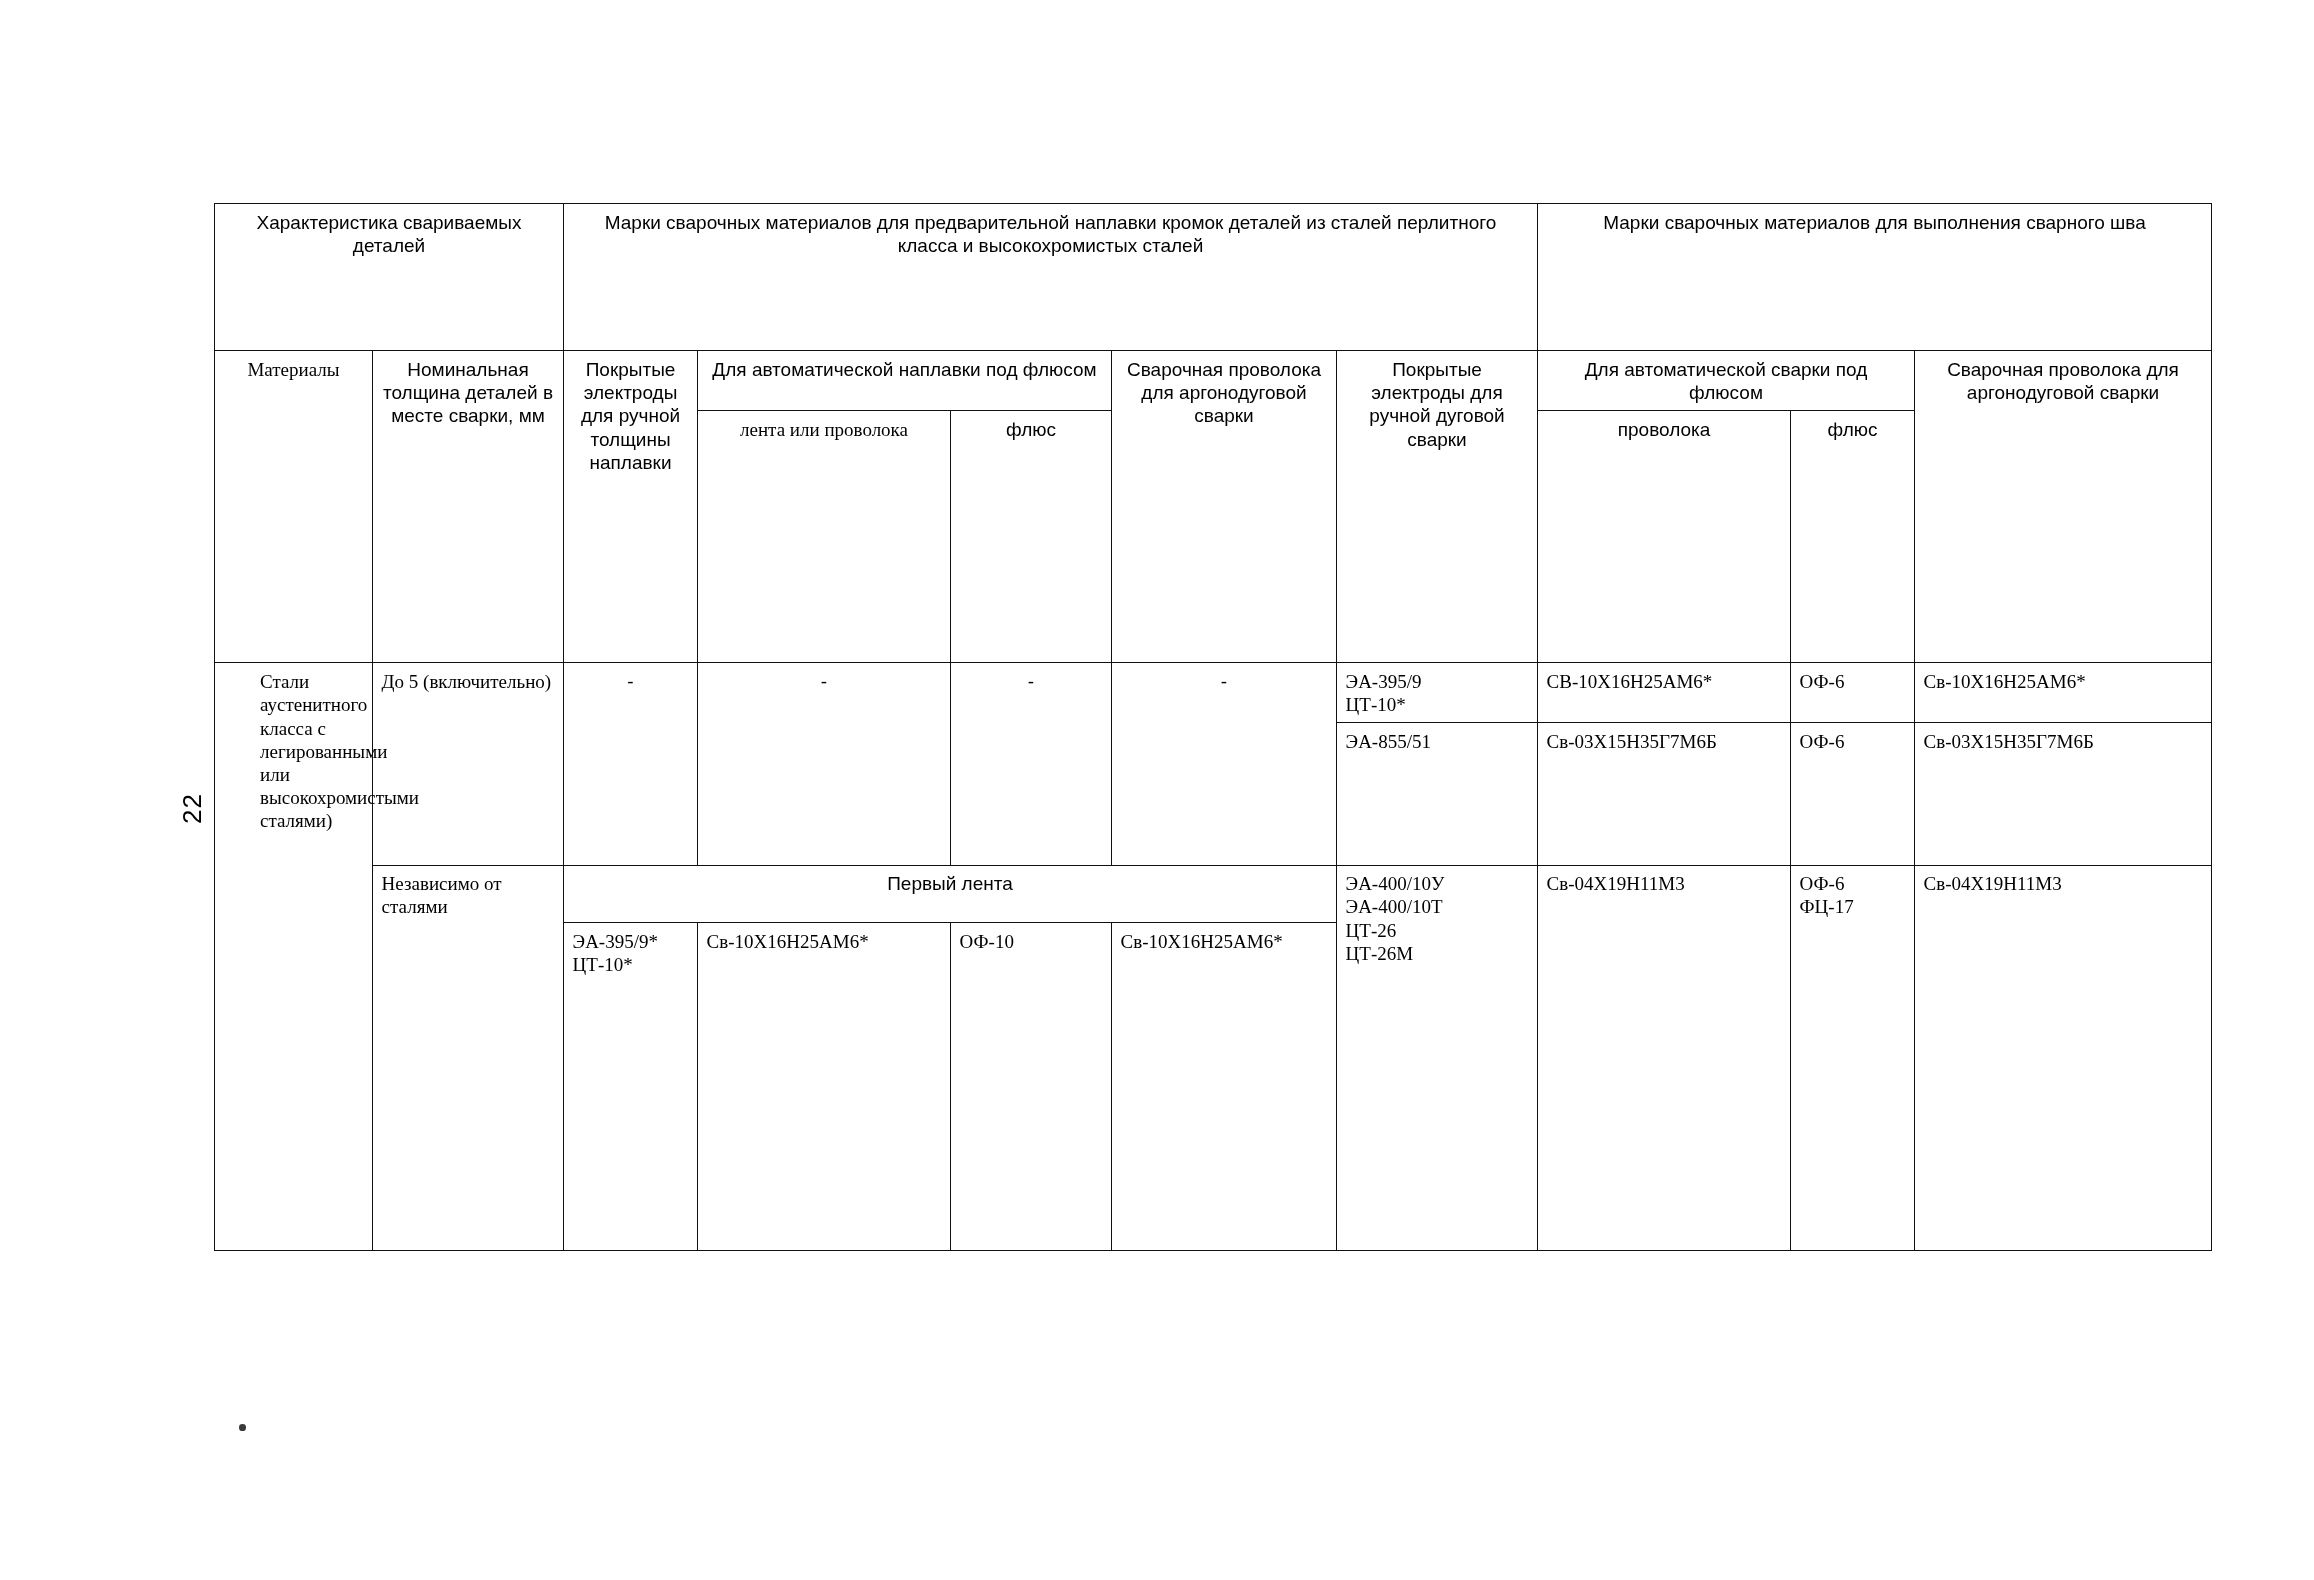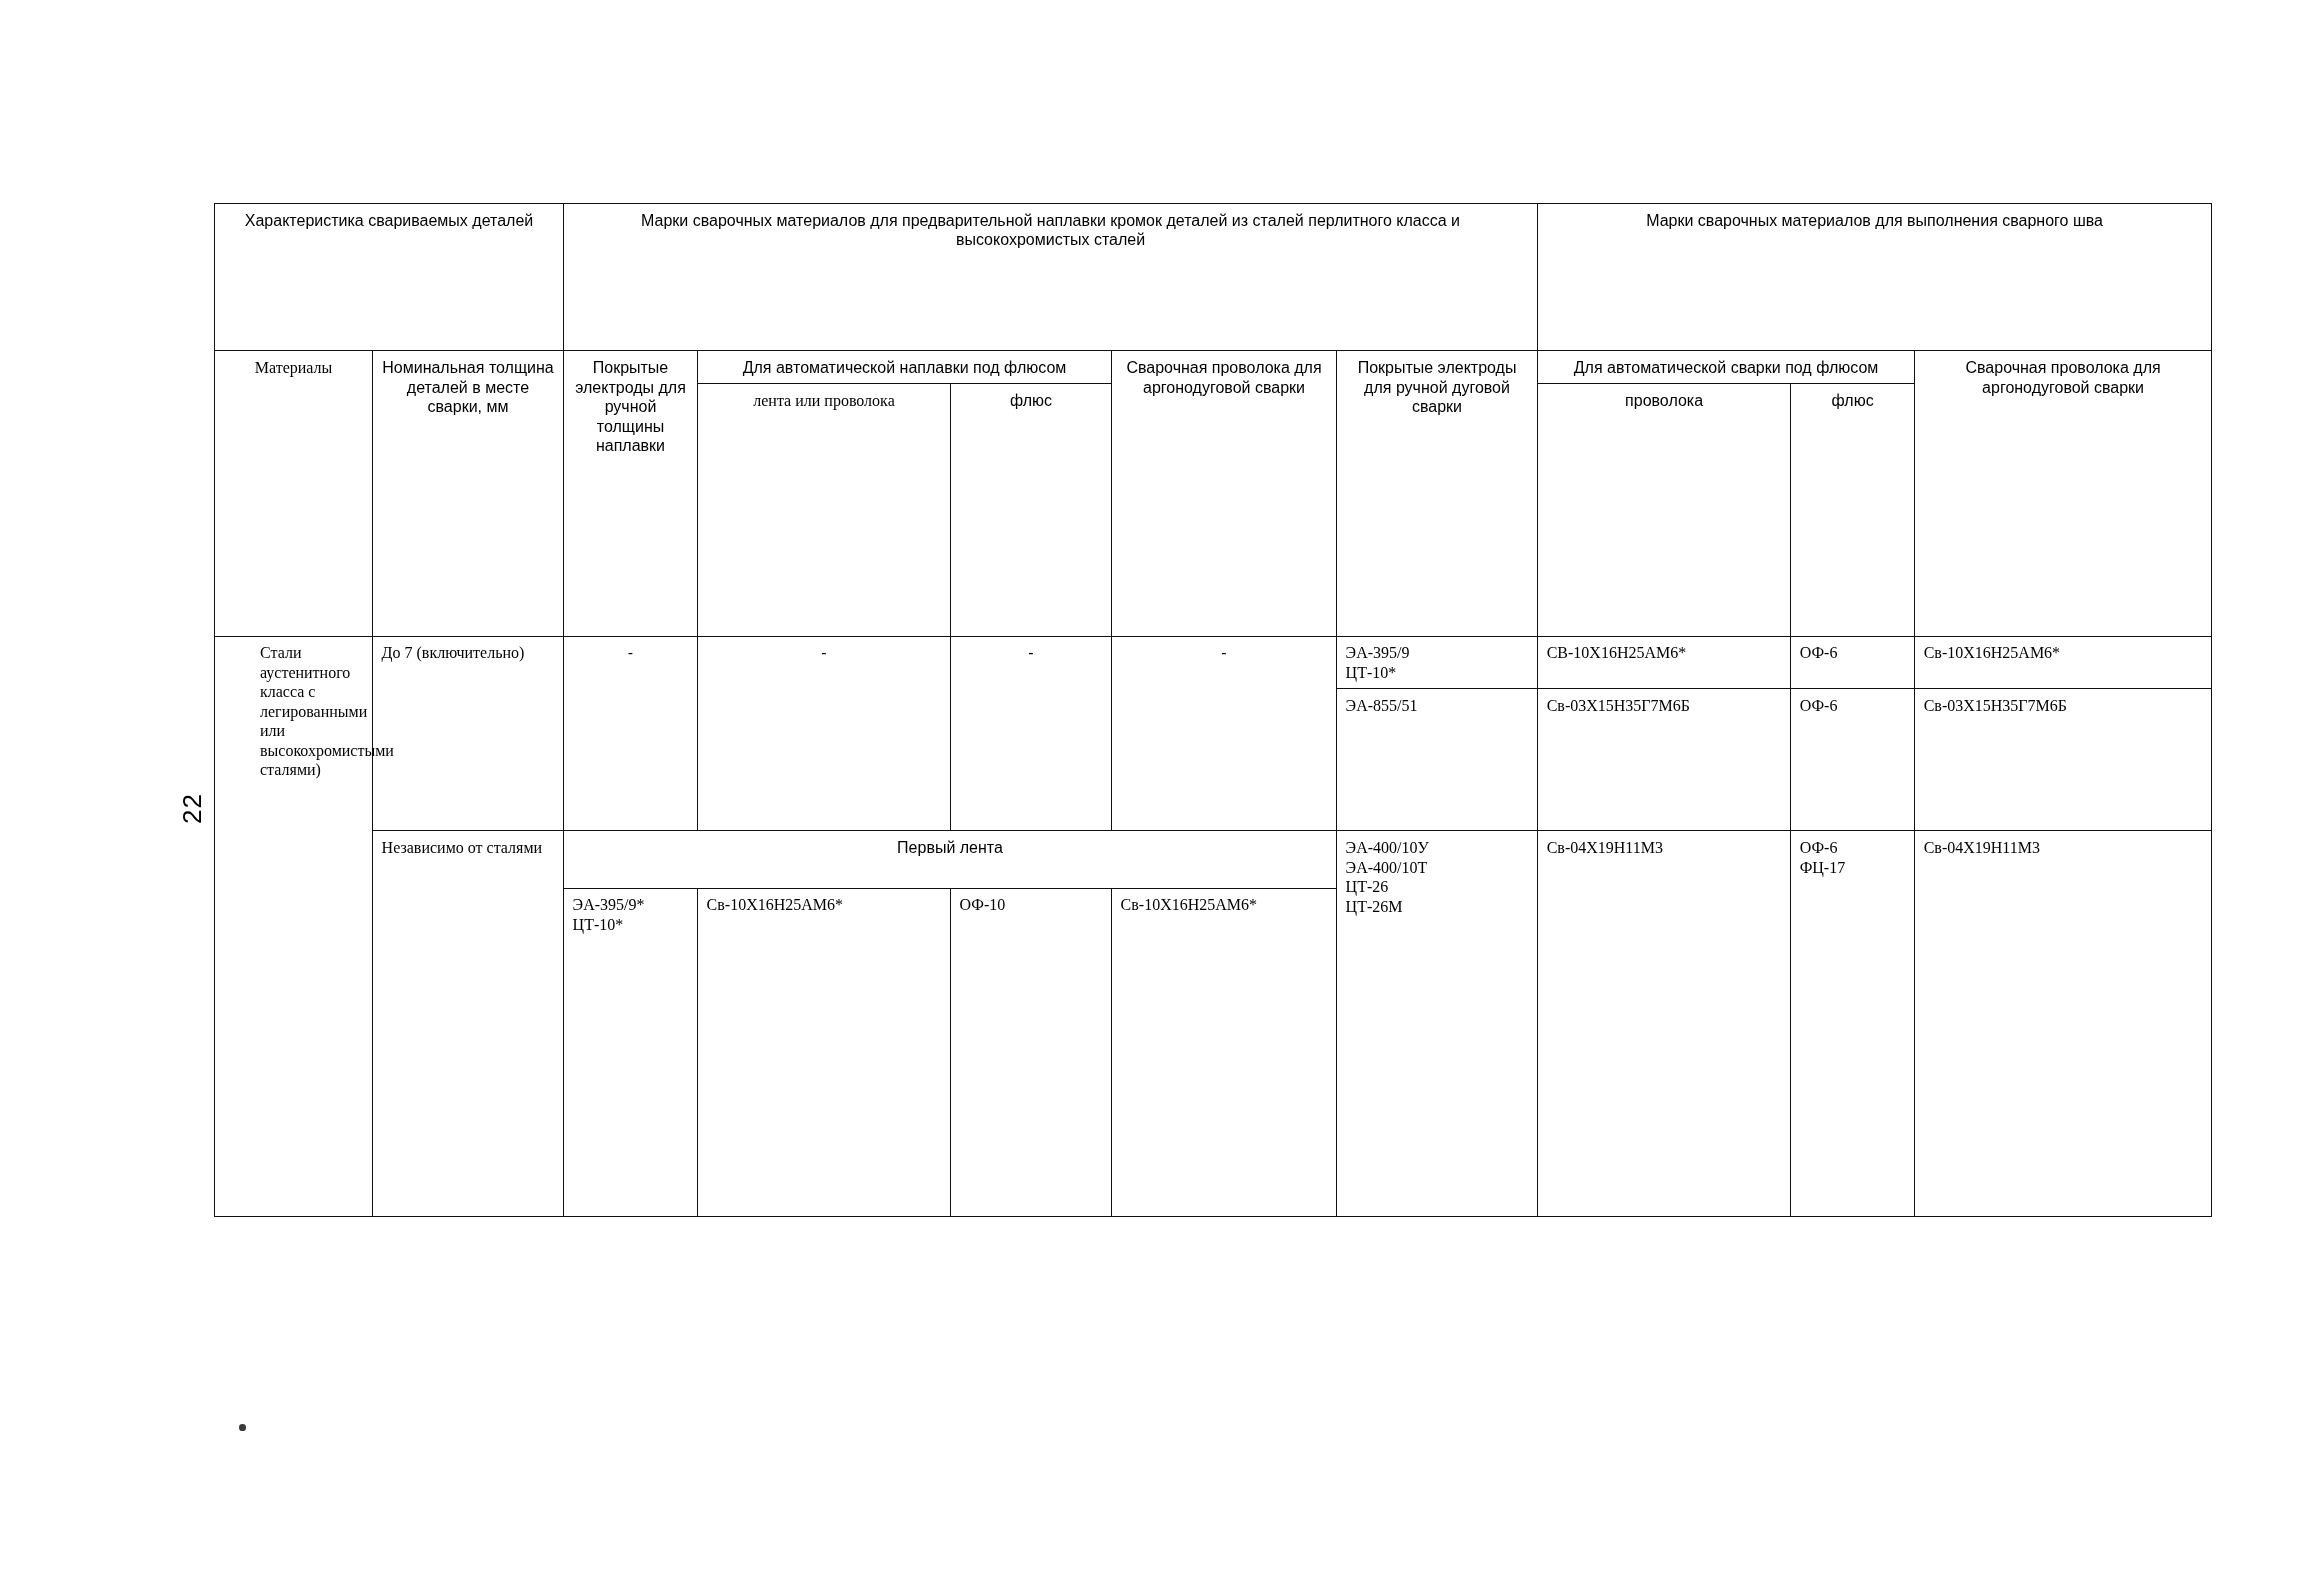--- a/index.html
+++ b/index.html
@@ -55,21 +55,21 @@
     width: 1997px;
     table-layout: fixed;
     font-size: 24.4px;
     line-height: 1.22;
   }
 
   table.doc td {
     border: 1.9px solid #111;
     vertical-align: top;
     padding: 6.7px 8.6px 5.7px 8.6px;
-    font-size: 16px;
+    font-size: 19px;
     background: #fff;
   }
 
   td.c { text-align: center; }
   td.l { text-align: left; font-family: Liberation Serif, serif; }
   td.dash { text-align: center; vertical-align: top; }
 
   .hdr-top td { text-align: center; vertical-align: top; padding-top: 11.5px; }
   .hdr-sub td { text-align: center; vertical-align: top; }
 
@@ -126,21 +126,21 @@
 
       <tr class="hdr-sub">
         <td class="l" style="height:239px; vertical-align:top;">лента или проволока</td>
         <td class="c">флюс</td>
         <td class="c">проволока</td>
         <td class="c">флюс</td>
       </tr>
 
       <tr>
         <td rowspan="4" class="l tall-left" style="height:129px;padding-left:45px;">Стали аустенитного класса с легированными или высокохромистыми сталями)</td>
-        <td rowspan="2" class="l">До 7 (включительно)</td>
+        <td rowspan="2" class="l">До 5 (включительно)</td>
         <td rowspan="2" class="dash">-</td>
         <td rowspan="2" class="dash">-</td>
         <td rowspan="2" class="dash">-</td>
         <td rowspan="2" class="dash">-</td>
         <td class="l" style="white-space:pre-line;">ЭА-395/9
 ЦТ-10*</td>
         <td class="l">СВ-10Х16Н25АМ6*</td>
         <td class="l">ОФ-6</td>
         <td class="l">Св-10Х16Н25АМ6*</td>
       </tr>

